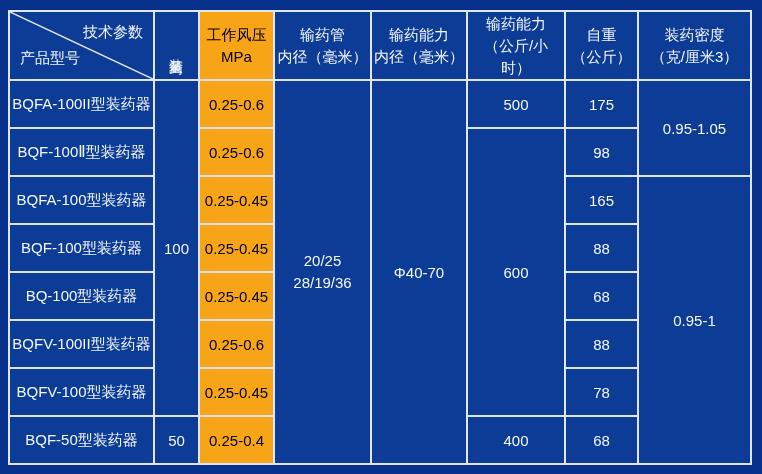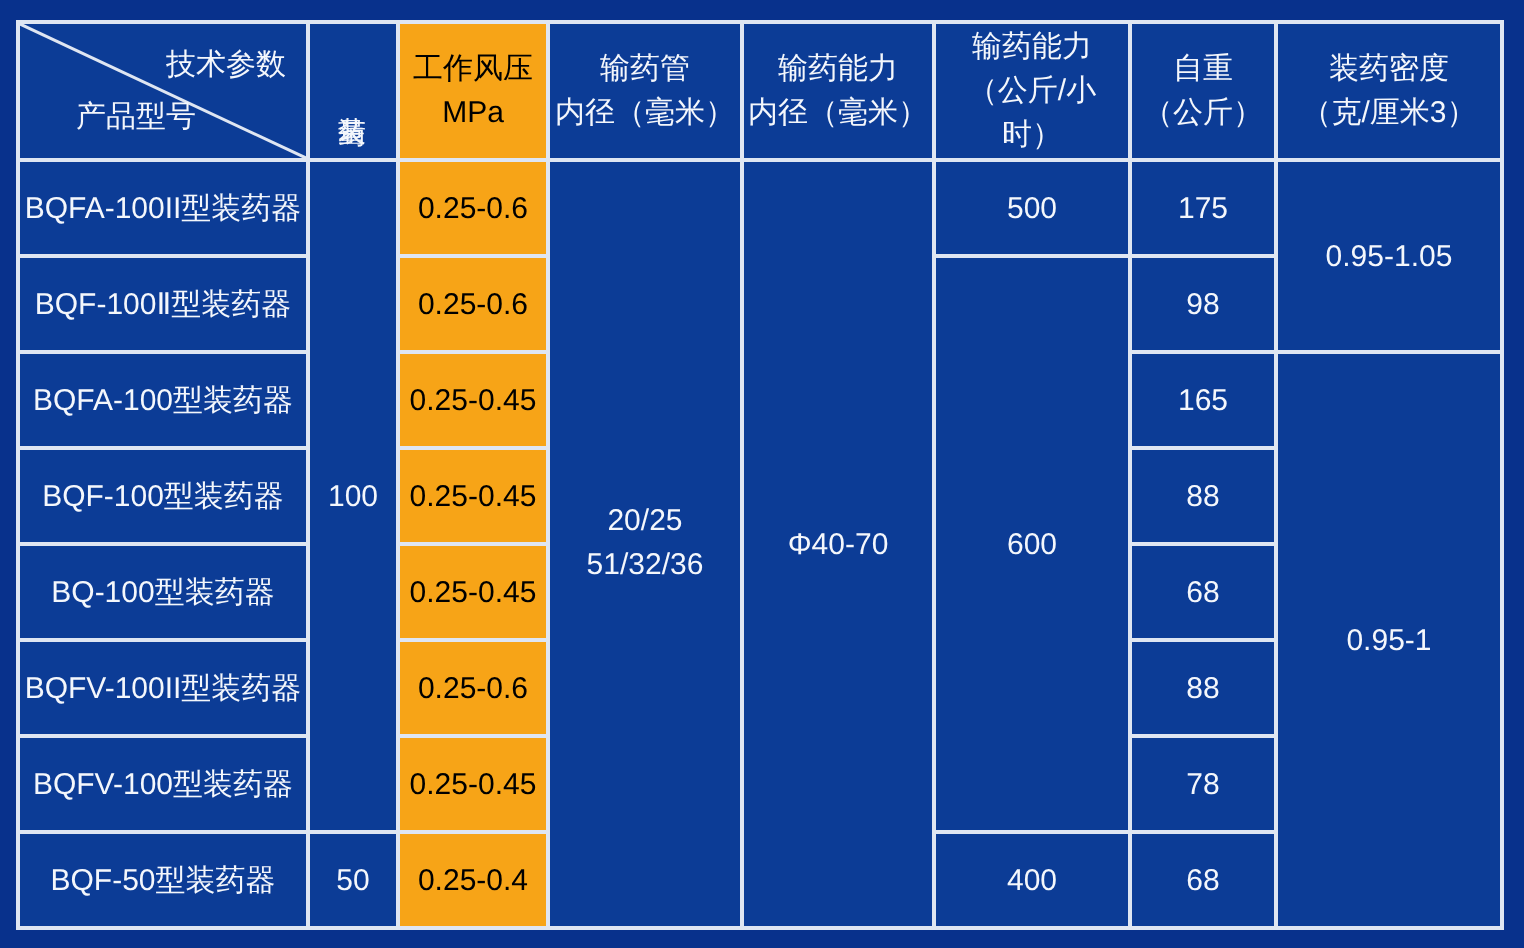--- a/index.html
+++ b/index.html
@@ -38,21 +38,21 @@
     color: #000000;
   }
   
   th.corner { position: relative; padding: 0; }
   th.corner svg {
     position: absolute; left: 0; top: 0;
     width: 100%; height: 100%;
     display: block;
   }
   .corner-top  { position: absolute; top: 11px;  right: 10px; }
-  .corner-bottom { position: absolute; bottom: 11px; left: 28px; }
+  .corner-bottom { position: absolute; bottom: 11px; left: 10px; }
   
   .vtext {
     display: inline-block;
     writing-mode: vertical-rl;
     text-orientation: upright;
     font-size: 14px;
     letter-spacing: 1px;
     line-height: 1;
   }
   .two-line div { line-height: 22px; }
@@ -110,21 +110,21 @@
         <div>（克/厘米3）</div>
       </th>
     </tr>
 
     <tr>
       <td>BQFA-100II型装药器</td>
       <td rowspan="7">100</td>
       <td class="orange">0.25-0.6</td>
       <td rowspan="8" class="two-line">
         <div>20/25</div>
-        <div>51/32/36</div>
+        <div>28/19/36</div>
       </td>
       <td rowspan="8">Φ40-70</td>
       <td>500</td>
       <td>175</td>
       <td rowspan="2">0.95-1.05</td>
     </tr>
 
     <tr>
       <td>BQF-100Ⅱ型装药器</td>
       <td class="orange">0.25-0.6</td>

